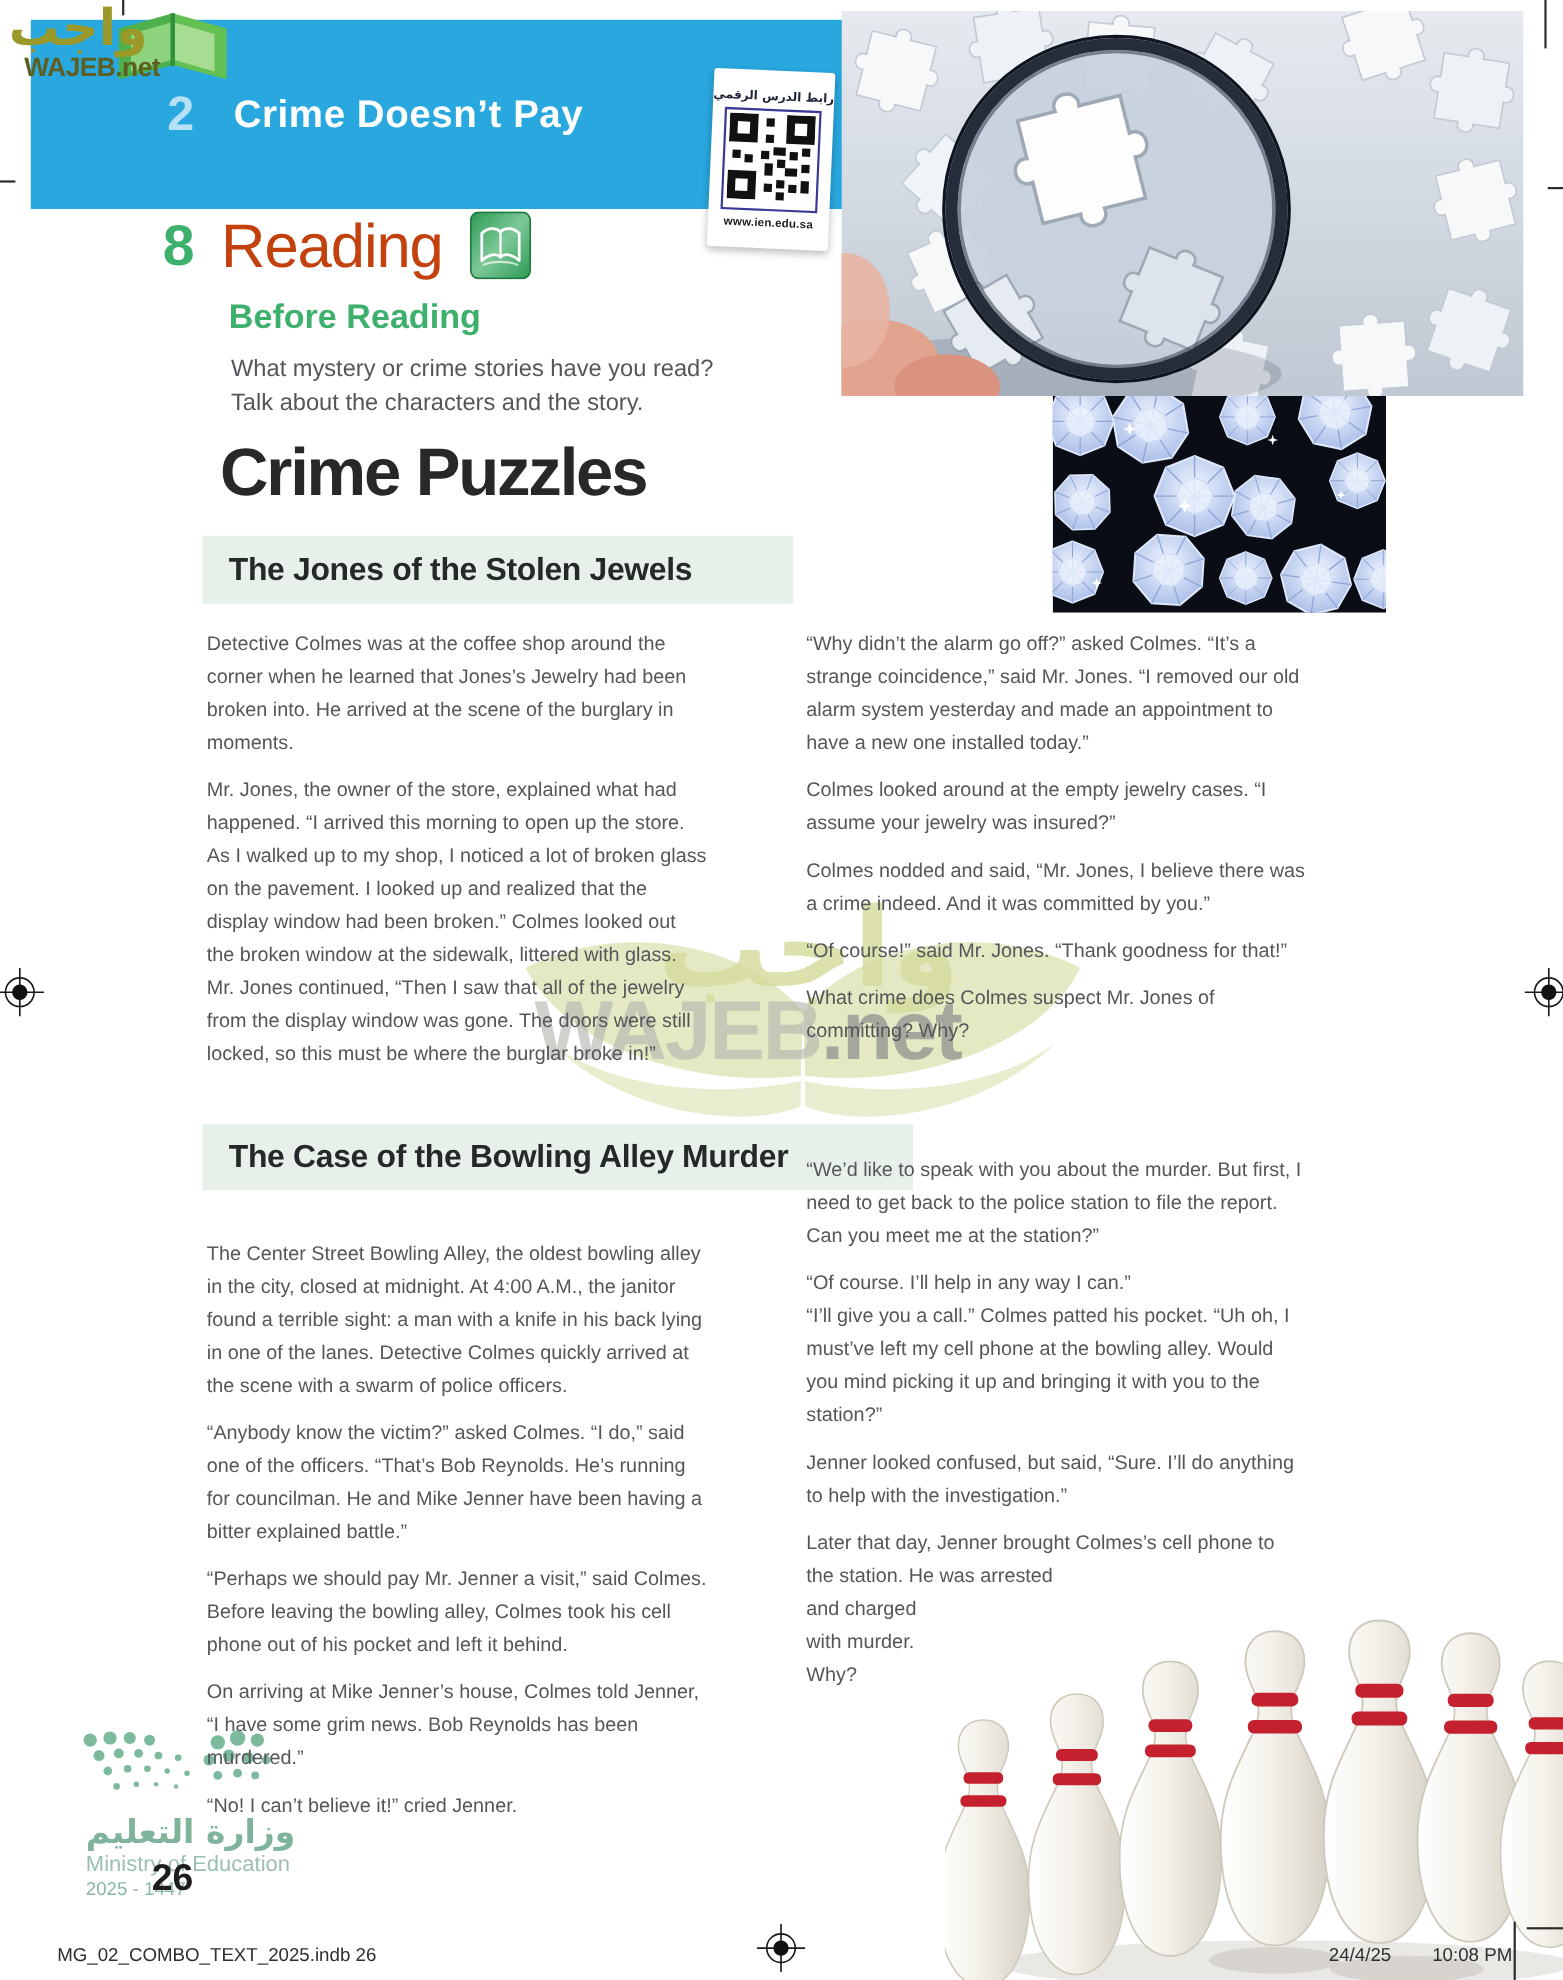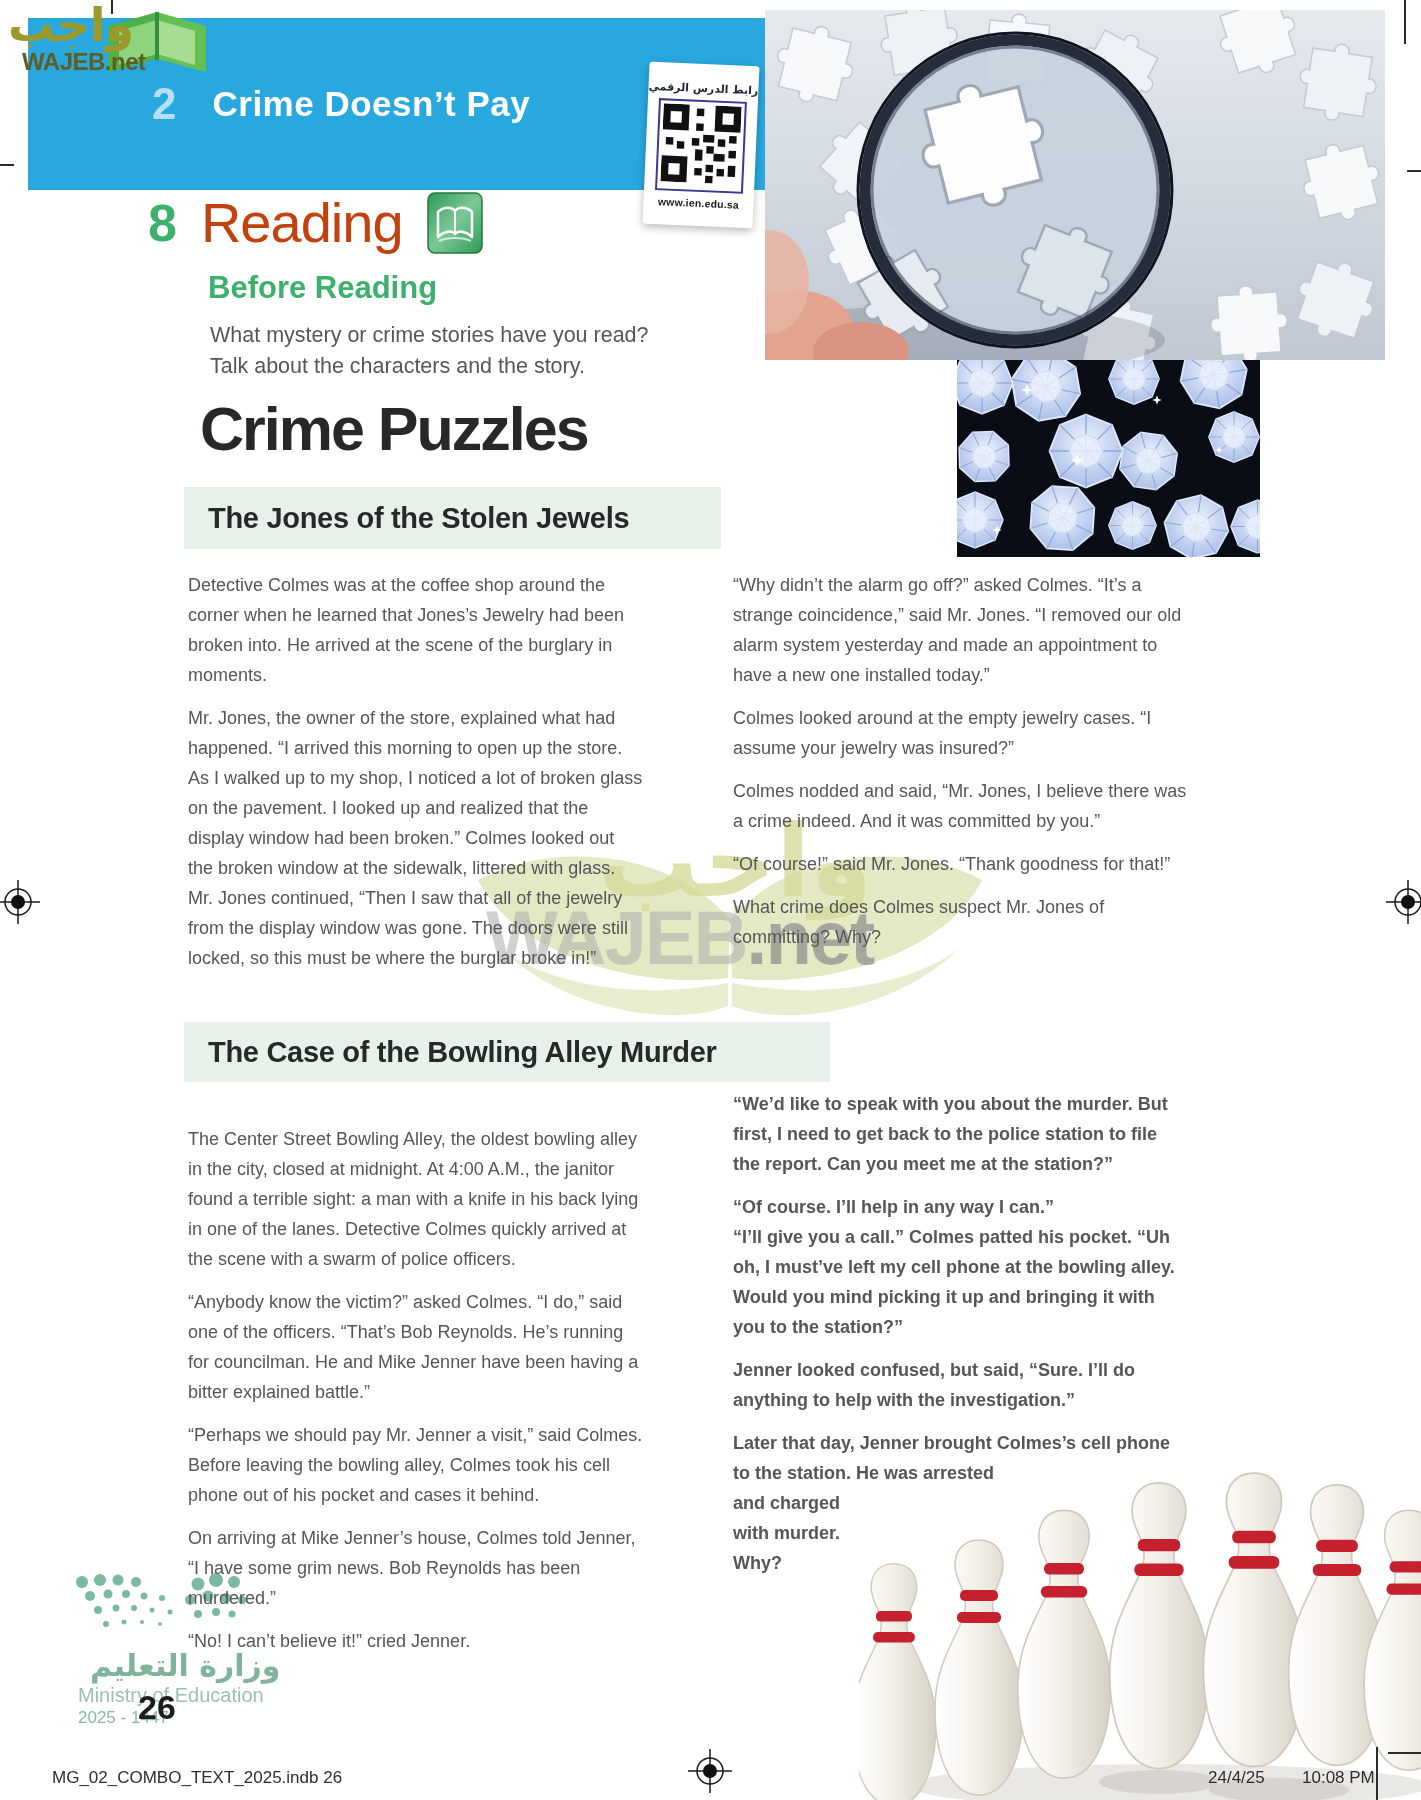--- a/index.html
+++ b/index.html
@@ -47,35 +47,35 @@
   .case-bar{background:#e8f0ea;display:flex;align-items:center;z-index:3;}
   .case-bar-1{left:184px;top:487px;width:537px;height:62px;}
   .case-bar-2{left:184px;top:1022px;width:646px;height:60px;text-align:right;}
   .case-heading{font-size:29px;font-weight:700;color:#252a28;padding-left:24px;letter-spacing:-0.3px;}
 
   .col{z-index:3;font-size:18px;line-height:30px;color:#54565a;}
   .col p{margin:0 0 13px 0;}
   .col-1L{left:188px;top:570px;width:456px;}
   .col-1R{left:733px;top:570px;width:454px;}
   .col-2L{left:188px;top:1112px;width:456px;margin-top:12px;}
-  .col-2R{left:733px;top:1089px;width:454px;font-weight:bold;}
+  .col-2R{left:733px;top:1048px;width:454px;}
   .preline{white-space:pre-line;}
 
   
   .wm{z-index:1;pointer-events:none;}
   .wm-arabic{left:598px;top:812px;font-size:100px;font-weight:700;color:#d7dc9f;opacity:.85;
              font-family:"DejaVu Sans","Liberation Sans",sans-serif;line-height:1;}
   .wm-latin{left:486px;top:900px;font-size:76px;font-weight:800;letter-spacing:-2px;line-height:1;}
   .wm-latin .a{color:#b0b3ad;opacity:.6;}
   .wm-latin .b{color:#8f938f;opacity:.75;}
 
   
   .ministry{left:70px;top:1572px;z-index:2;}
   .ministry-arabic{position:absolute;left:8px;top:76px;font-size:30px;font-weight:700;color:#7fb39b;
-                   font-family:"DejaVu Sans",sans-serif;white-space:nowrap;margin-left:12px;}
+                   font-family:"DejaVu Sans",sans-serif;white-space:nowrap;}
   .ministry-english{position:absolute;left:8px;top:112px;font-size:20px;color:#9cc0ae;white-space:nowrap;}
   .ministry-years{position:absolute;left:8px;top:136px;font-size:17px;color:#8ab8a4;white-space:nowrap;}
   .page-number{left:138px;top:1688px;font-size:34px;font-weight:800;color:#1d1d1d;z-index:4;}
 
   .footer-left{left:52px;top:1768px;font-size:17px;color:#2e2e2e;z-index:4;}
   .footer-date{left:1208px;top:1768px;font-size:17px;color:#2e2e2e;z-index:6;}
   .footer-time{left:1302px;top:1768px;font-size:17px;color:#2e2e2e;z-index:6;}
 
   
   .crop{background:#2b2b2b;z-index:8;}
@@ -275,21 +275,21 @@
     <p>“Of course!” said Mr. Jones. “Thank goodness for that!”</p>
     <p>What crime does Colmes suspect Mr. Jones of committing? Why?</p>
   </div>
 
   <div class="abs case-bar case-bar-2">
     <span class="case-heading">The Case of the Bowling Alley Murder</span>
   </div>
   <div class="abs col col-2L">
     <p>The Center Street Bowling Alley, the oldest bowling alley in the city, closed at midnight. At 4:00 A.M., the janitor found a terrible sight: a man with a knife in his back lying in one of the lanes. Detective Colmes quickly arrived at the scene with a swarm of police officers.</p>
     <p>“Anybody know the victim?” asked Colmes. “I do,” said one of the officers. “That’s Bob Reynolds. He’s running for councilman. He and Mike Jenner have been having a bitter explained battle.”</p>
-    <p>“Perhaps we should pay Mr. Jenner a visit,” said Colmes. Before leaving the bowling alley, Colmes took his cell phone out of his pocket and cases it behind.</p>
+    <p>“Perhaps we should pay Mr. Jenner a visit,” said Colmes. Before leaving the bowling alley, Colmes took his cell phone out of his pocket and left it behind.</p>
     <p>On arriving at Mike Jenner’s house, Colmes told Jenner, “I have some grim news. Bob Reynolds has been murdered.”</p>
     <p>“No! I can’t believe it!” cried Jenner.</p>
   </div>
   <div class="abs col col-2R">
     <p>“We’d like to speak with you about the murder. But first, I need to get back to the police station to file the report. Can you meet me at the station?”</p>
     <p class="preline">“Of course. I’ll help in any way I can.”
 “I’ll give you a call.” Colmes patted his pocket. “Uh oh, I must’ve left my cell phone at the bowling alley. Would you mind picking it up and bringing it with you to the station?”</p>
     <p>Jenner looked confused, but said, “Sure. I’ll do anything to help with the investigation.”</p>
     <p class="preline">Later that day, Jenner brought Colmes’s cell phone to the station. He was arrested
 and charged

